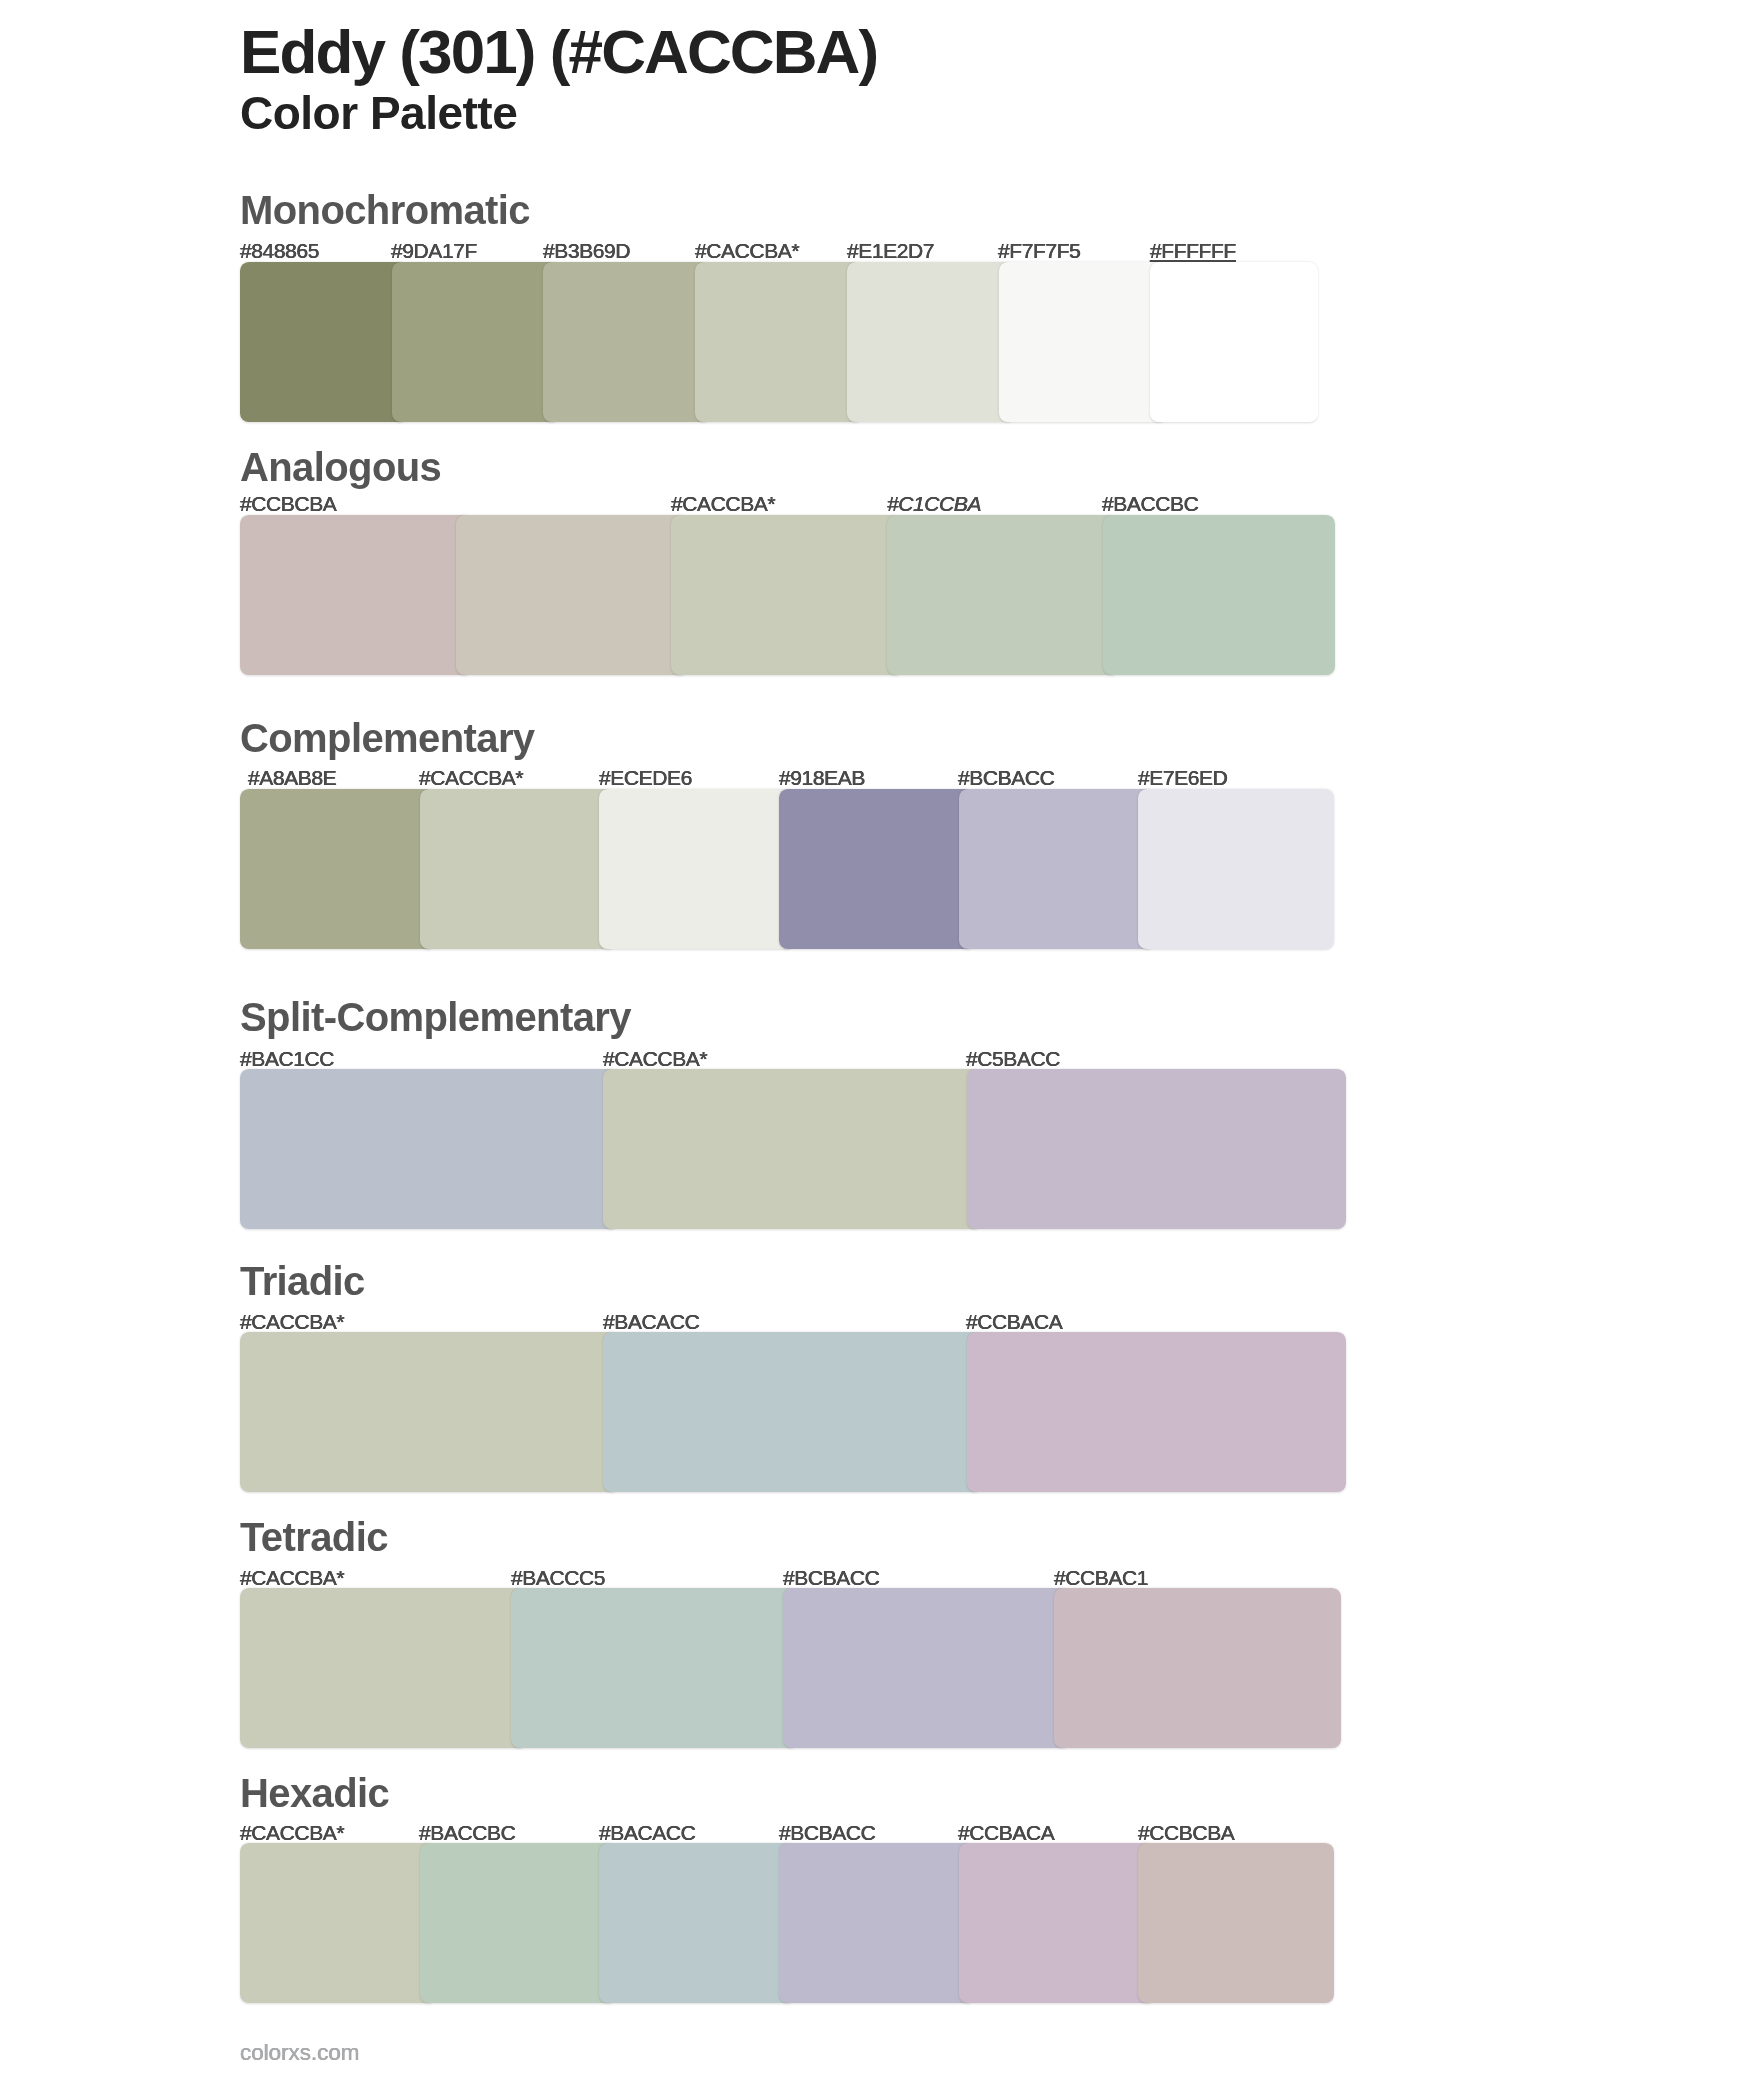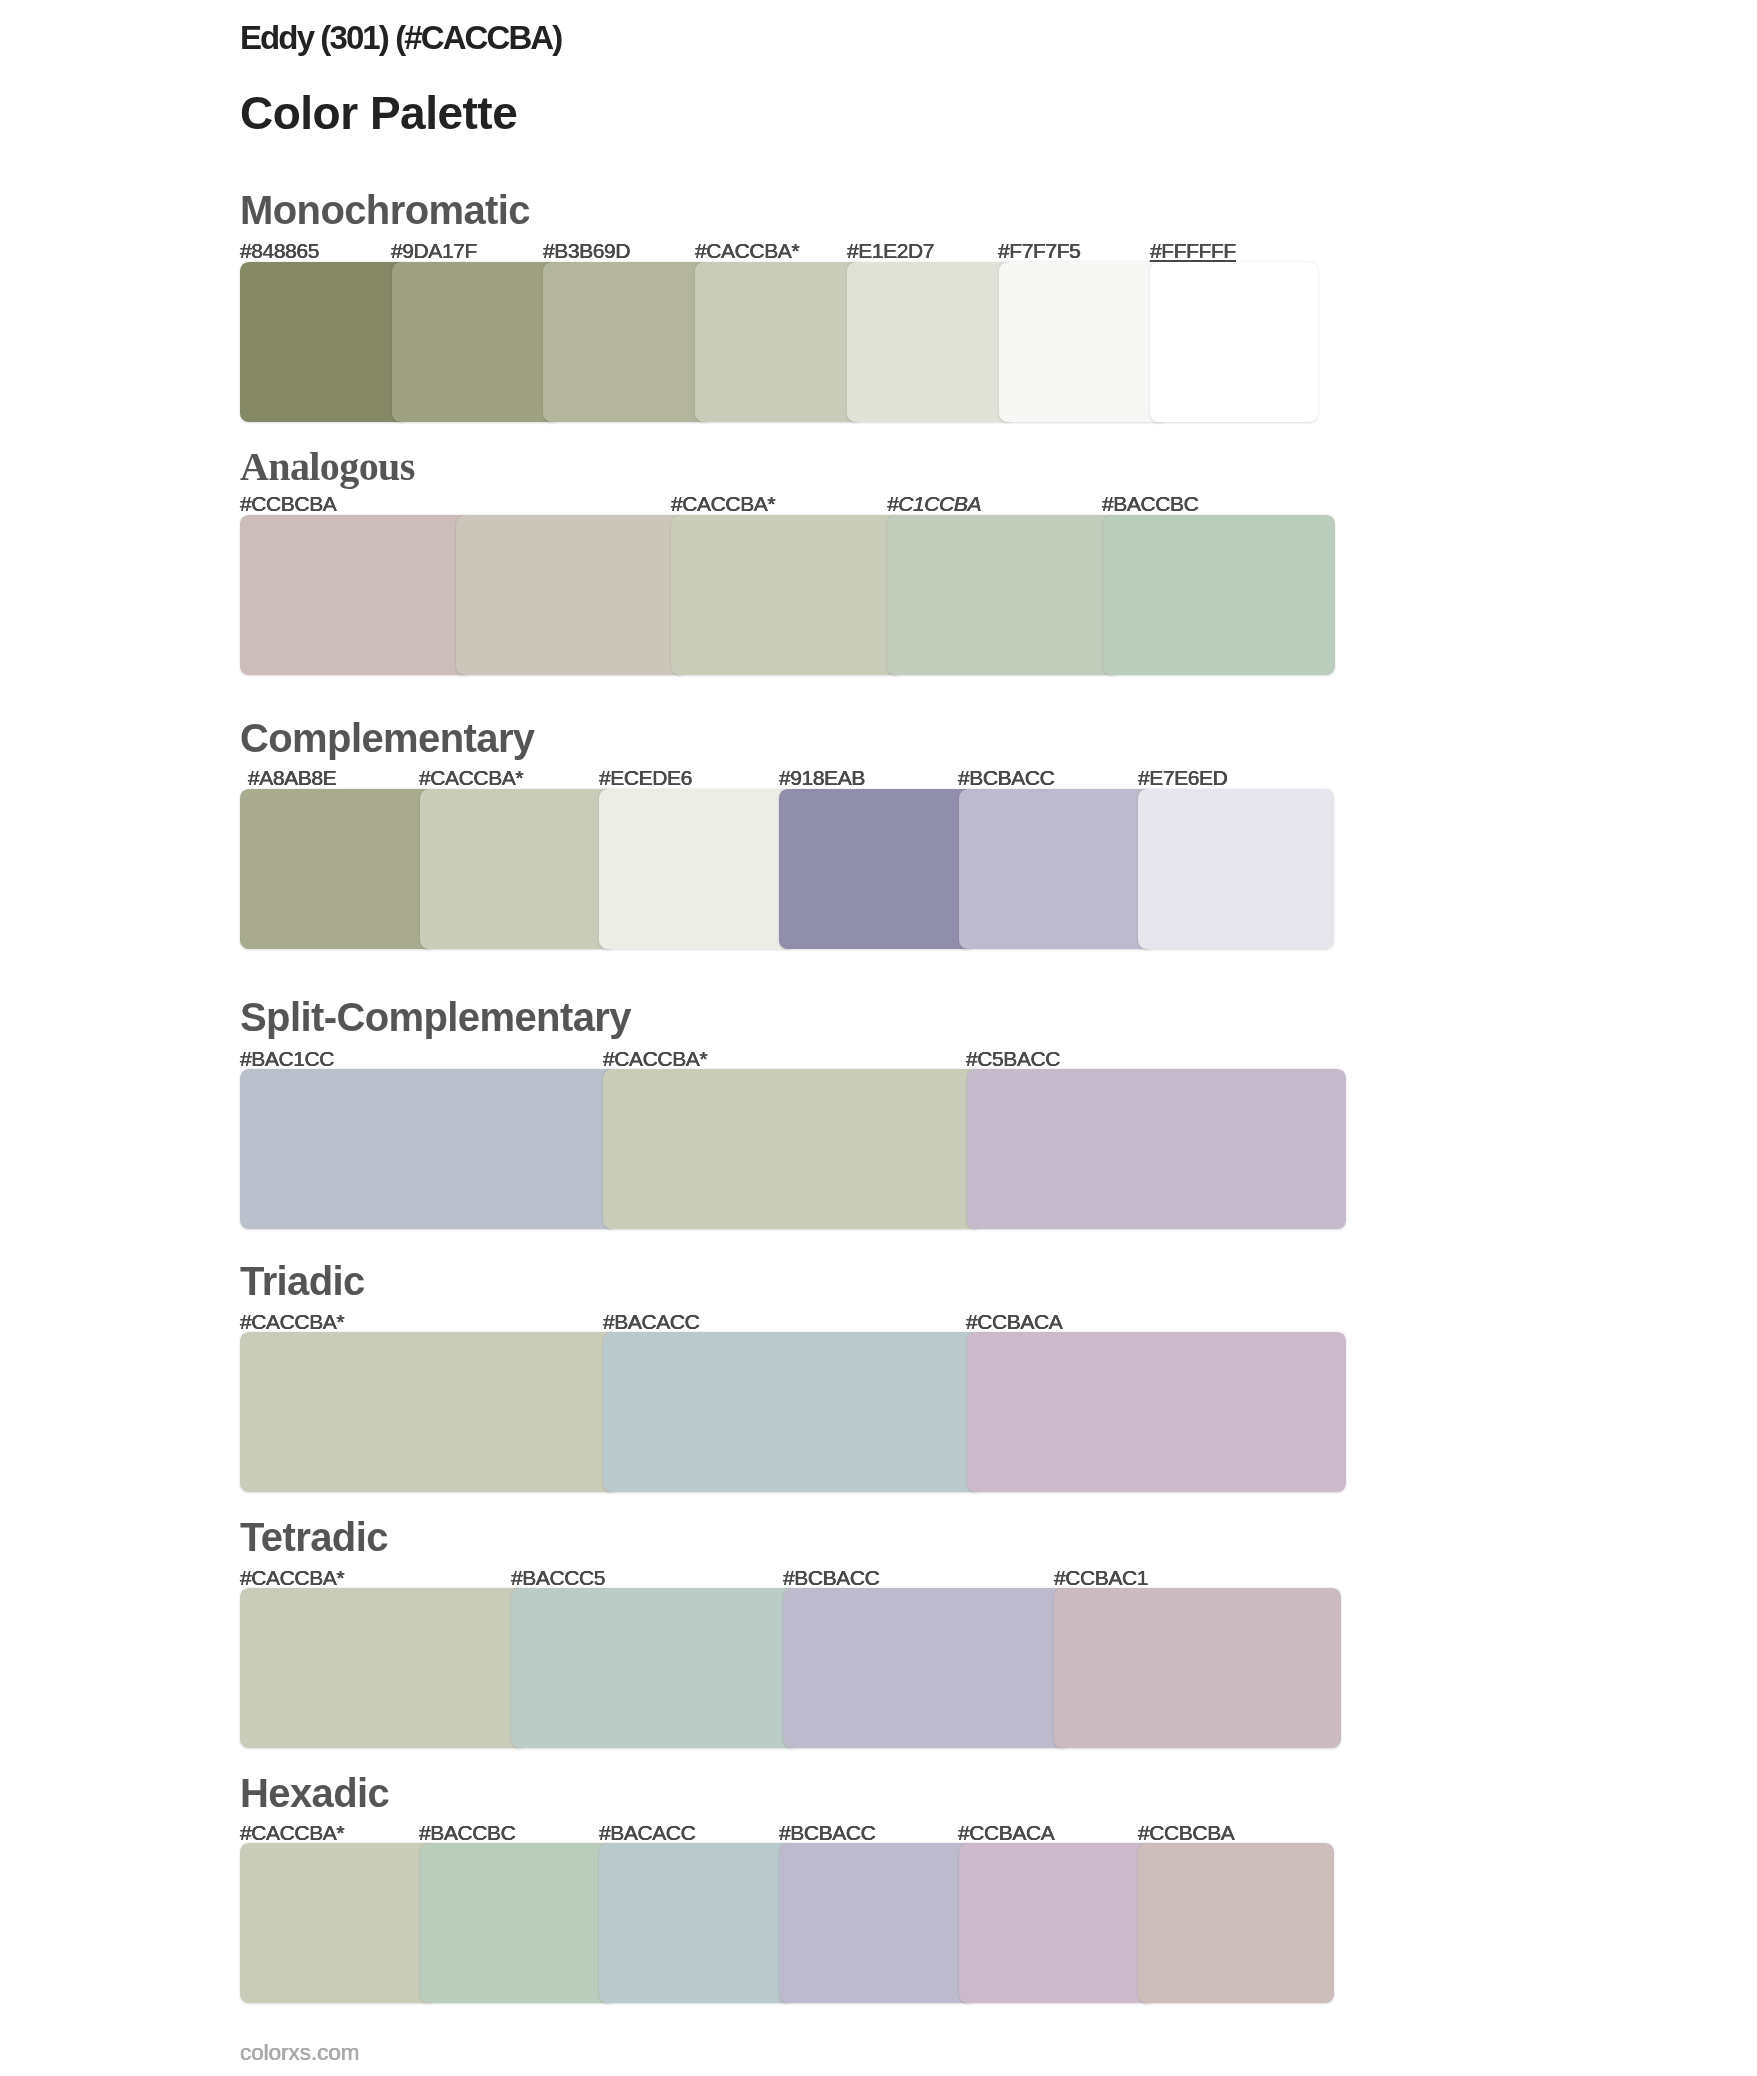--- a/index.html
+++ b/index.html
@@ -4,21 +4,21 @@
 <title>Eddy (301) (#CACCBA) Color Palette</title>
 <style>
   html,body{margin:0;padding:0;background:#ffffff;}
   body{
     width:1757px;height:2077px;overflow:hidden;
     font-family:"Liberation Sans", sans-serif;
     -webkit-font-smoothing:antialiased;
   }
   #page{position:relative;width:1757px;height:2077px;background:#fff;}
 
-  .title{position:absolute;left:240px;font-size:33px;font-weight:bold;color:#222222;
+  .title{position:absolute;left:240px;font-size:62px;font-weight:bold;color:#222222;
          letter-spacing:-1.9px;line-height:1;white-space:nowrap;}
   .subtitle{position:absolute;left:240px;font-size:46px;font-weight:bold;color:#222222;
             letter-spacing:-0.5px;line-height:1;white-space:nowrap;}
   .sect-h{position:absolute;left:240px;font-size:40px;font-weight:bold;color:#555555;
           letter-spacing:-0.6px;line-height:1;white-space:nowrap;}
   .lbl{position:absolute;font-size:21px;font-weight:normal;color:#4a4a4a;line-height:1;white-space:nowrap;letter-spacing:-0.4px;
        will-change:transform;text-shadow:0.3px 0 0 #4a4a4a,-0.3px 0 0 #4a4a4a;}
   .sw-row{position:absolute;}
   .sw{position:absolute;border-radius:8.8px;box-shadow:0 0.8px 2.4px rgba(0,0,0,0.14);}
   .footer{position:absolute;left:240px;font-size:22.4px;color:#a9aaac;line-height:1;white-space:nowrap;
@@ -41,21 +41,21 @@
         <div class="sw" style="left: 759px; top: 0px; width: 168px; height: 160px; background: rgb(247, 247, 245); z-index: 6;"></div>
         <div class="sw" style="left: 910px; top: 0px; width: 168px; height: 160px; background: rgb(255, 255, 255); z-index: 7;"></div>
       </div>
       <div class="lbl" style="left: 240px; top: 240px; text-align: center;">#848865</div>
       <div class="lbl" style="left: 391px; top: 240px;">#9DA17F</div>
       <div class="lbl" style="left: 543px; top: 240px; text-align: center;">#B3B69D</div>
       <div class="lbl" style="left: 695px; top: 240px;">#CACCBA*</div>
       <div class="lbl" style="left: 847px; top: 240px;">#E1E2D7</div>
       <div class="lbl" style="left: 998px; top: 240px;">#F7F7F5</div>
       <div class="lbl" style="left: 1150px; top: 240px; text-decoration: underline;">#FFFFFF</div>
-      <div class="sect-h" style="top: 447px; font-family: Liberation Serif, serif;">Analogous</div>
+      <div class="sect-h" style="top: 447px;">Analogous</div>
       <div class="sw-row" style="position: absolute; left: 240px; top: 515px; width: 1094px; height: 160px;">
         <div class="sw" style="left: 0px; top: 0px; width: 232px; height: 160px; background: rgb(204, 188, 186); z-index: 1;"></div>
         <div class="sw" style="left: 216px; top: 0px; width: 232px; height: 160px; background: rgb(204, 197, 186); z-index: 2;"></div>
         <div class="sw" style="left: 431px; top: 0px; width: 232px; height: 160px; background: rgb(202, 204, 186); z-index: 3;"></div>
         <div class="sw" style="left: 647px; top: 0px; width: 232px; height: 160px; background: rgb(193, 204, 186); z-index: 4;"></div>
         <div class="sw" style="left: 863px; top: 0px; width: 232px; height: 160px; background: rgb(186, 204, 188); z-index: 5;"></div>
       </div>
       <div class="lbl" style="left: 240px; top: 493px;">#CCBCBA</div>
       <div class="lbl" style="left: 455px; top: 493px; margin-top: 25px;">#CCC5BA</div>
       <div class="lbl" style="left: 671px; top: 493px;">#CACCBA*</div>

